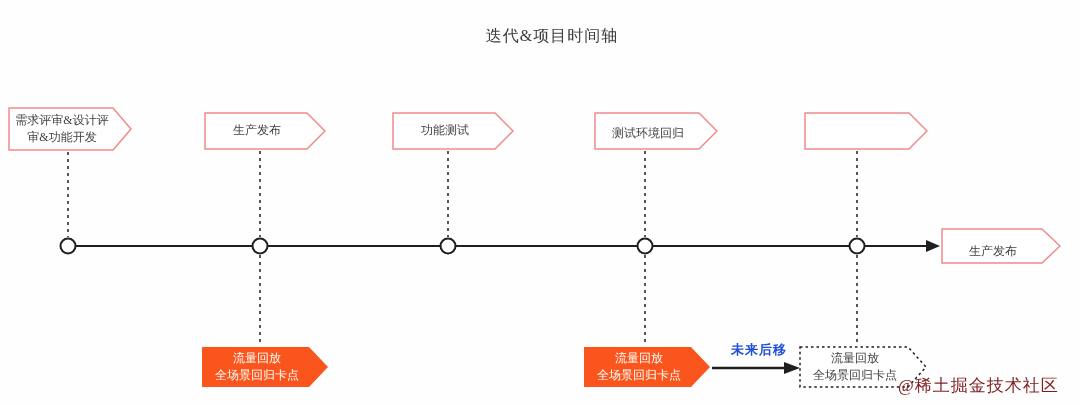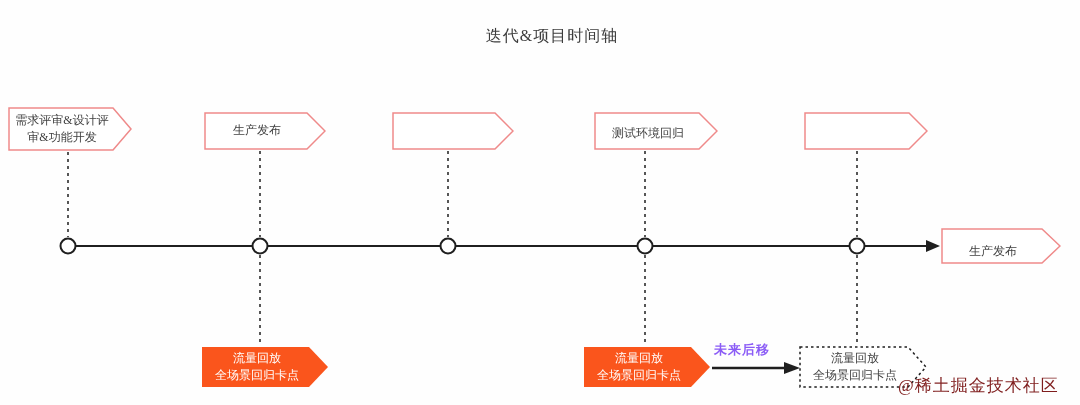--- a/index.html
+++ b/index.html
@@ -14,22 +14,22 @@
   .pennant{position:absolute;}
   .pennant svg{position:absolute;left:0;top:0;display:block;}
   .pennant .txt{
     position:absolute;left:0;top:0;right:16px;bottom:0;
     display:flex;flex-direction:column;align-items:center;justify-content:center;
     font-size:12px;color:#3f3f3f;text-align:center;line-height:1.45;
   }
   .pennant.orange .txt{color:#ffffff;}
   .wrap2{width:102px;}
   .future-label{
-    position:absolute;left:714px;top:341px;width:90px;text-align:left;
-    font-size:13px;font-weight:700;color:#8b5cf6;letter-spacing:1px;
+    position:absolute;left:714px;top:341px;width:90px;text-align:center;
+    font-size:13px;font-weight:700;color:#1d4ed8;letter-spacing:1px;
   }
   .watermark{
     position:absolute;left:898px;top:374px;
     font-size:17px;color:#7f1d1d;letter-spacing:1px;white-space:nowrap;
   }
   #lines{position:absolute;left:0;top:0;}
 </style>
 </head>
 <body>
 
@@ -77,20 +77,23 @@
       </svg>
     <div class="txt">
         <span>生产发布</span>
       </div>
   </div>
 
   <div class="pennant" style="left:392px;top:112px;width:122px;height:38px">
     <svg width="122" height="38">
         <polygon points="1,1 103,1 121,19 103,37 1,37" fill="#ffffff" stroke="#ef8a8a" stroke-width="1.5"></polygon>
       </svg>
+    <div class="txt">
+        <span>功能测试</span>
+      </div>
   </div>
 
   <div class="pennant" style="left:594px;top:112px;width:124px;height:44px">
     <svg width="124" height="38">
         <polygon points="1,1 105,1 123,19 105,37 1,37" fill="#ffffff" stroke="#ef8a8a" stroke-width="1.5"></polygon>
       </svg>
     <div class="txt">
         <span>测试环境回归</span>
       </div>
   </div>

